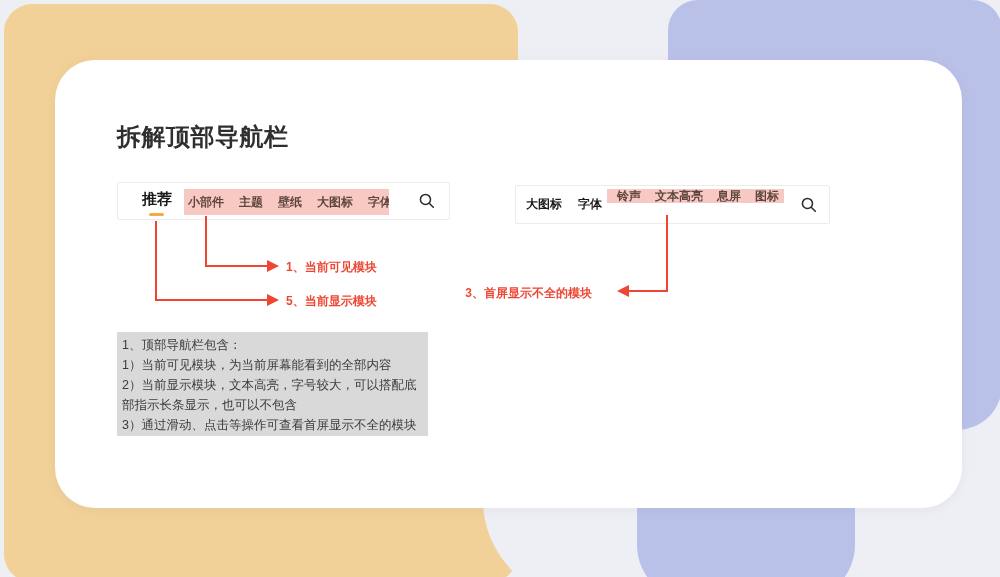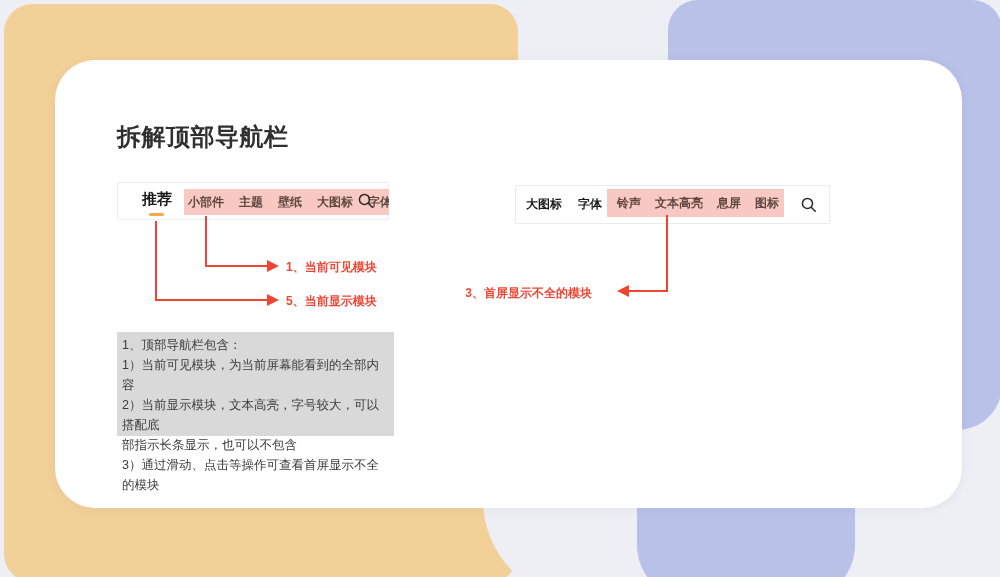--- a/index.html
+++ b/index.html
@@ -15,45 +15,45 @@
   .shape-purple-bottom { left:637px; top:440px; width:218px; height:160px; background:#bac1e9; border-radius:40px 40px 55px 55px; z-index:3; }
 
   .card { position:absolute; left:55px; top:60px; width:907px; height:448px; background:#ffffff; border-radius:40px; z-index:5; box-shadow:0 2px 12px rgba(40,45,80,0.05); }
 
   .content { position:absolute; inset:0; z-index:10; }
 
   .page-title { position:absolute; left:117px; top:121px; font-size:24px; font-weight:700; color:#2f2f2f; letter-spacing:0.5px; }
 
   
   .navbox { position:absolute; background:#fff; border:1px solid #ececec; border-radius:2px; }
-  .navbox-left  { left:117px; top:182px; width:272px; height:38px; }
+  .navbox-left  { left:117px; top:182px; width:333px; height:38px; }
   .navbox-right { left:515px; top:185px; width:315px; height:39px; }
 
   .active-item { position:absolute; left:24px; top:50%; transform:translateY(-56%); font-size:15px; font-weight:700; color:#1a1a1a; white-space:nowrap; }
   .active-underline { position:absolute; left:31px; bottom:3px; width:15px; height:3px; background:#f7a948; border-radius:2px; }
 
   .plain-items { position:absolute; left:10px; top:0; height:100%; display:flex; align-items:center; gap:16px; font-size:12px; font-weight:600; color:#1a1a1a; white-space:nowrap; }
 
   .pink-strip { position:absolute; background:#f8c9c2; display:flex; align-items:center; overflow:hidden; font-size:12px; font-weight:600; color:#5e463f; white-space:nowrap; }
   .pink-left  { left:66px; top:6px; width:205px; height:26px; gap:15px; padding-left:4px; }
-  .pink-right { left:91px; top:3px; width:177px; height:28px; gap:14px; padding-left:10px; }
+  .pink-right { left:91px; top:3px; width:177px; height:14px; gap:14px; padding-left:10px; }
   .pink-strip span { flex:0 0 auto; }
 
   .search-btn { position:absolute; top:50%; transform:translateY(-50%); width:20px; height:20px; display:flex; align-items:center; justify-content:center; }
   .search-left  { right:12px; }
   .search-right { right:10px; }
 
   
   .rline { position:absolute; background:#ef4634; }
   .arrow-right { position:absolute; width:0; height:0; border-top:6px solid transparent; border-bottom:6px solid transparent; border-left:12px solid #ef4634; }
   .arrow-left  { position:absolute; width:0; height:0; border-top:6px solid transparent; border-bottom:6px solid transparent; border-right:12px solid #ef4634; }
   .rlabel { position:absolute; font-size:12px; font-weight:600; color:#ef4634; white-space:nowrap;text-align:center; }
 
   
-  .note-box { position:absolute; left:117px; top:332px; width:277px; height:104px; background:#d9d9d9; color:#3b3b3b; font-size:12.5px; line-height:20px; padding:3px 5px; white-space:pre-line; }
+  .note-box { position:absolute; left:117px; top:332px; width:311px; height:104px; background:#d9d9d9; color:#3b3b3b; font-size:12.5px; line-height:20px; padding:3px 5px; white-space:pre-line; }
 </style>
 </head>
 <body>
 
 <div id="stage">
 
   <div class="shape shape-orange"></div>
   <div class="shape shape-purple-top"></div>
   <div class="shape shape-gray-notch"></div>
   <div class="shape shape-purple-bottom"></div>

